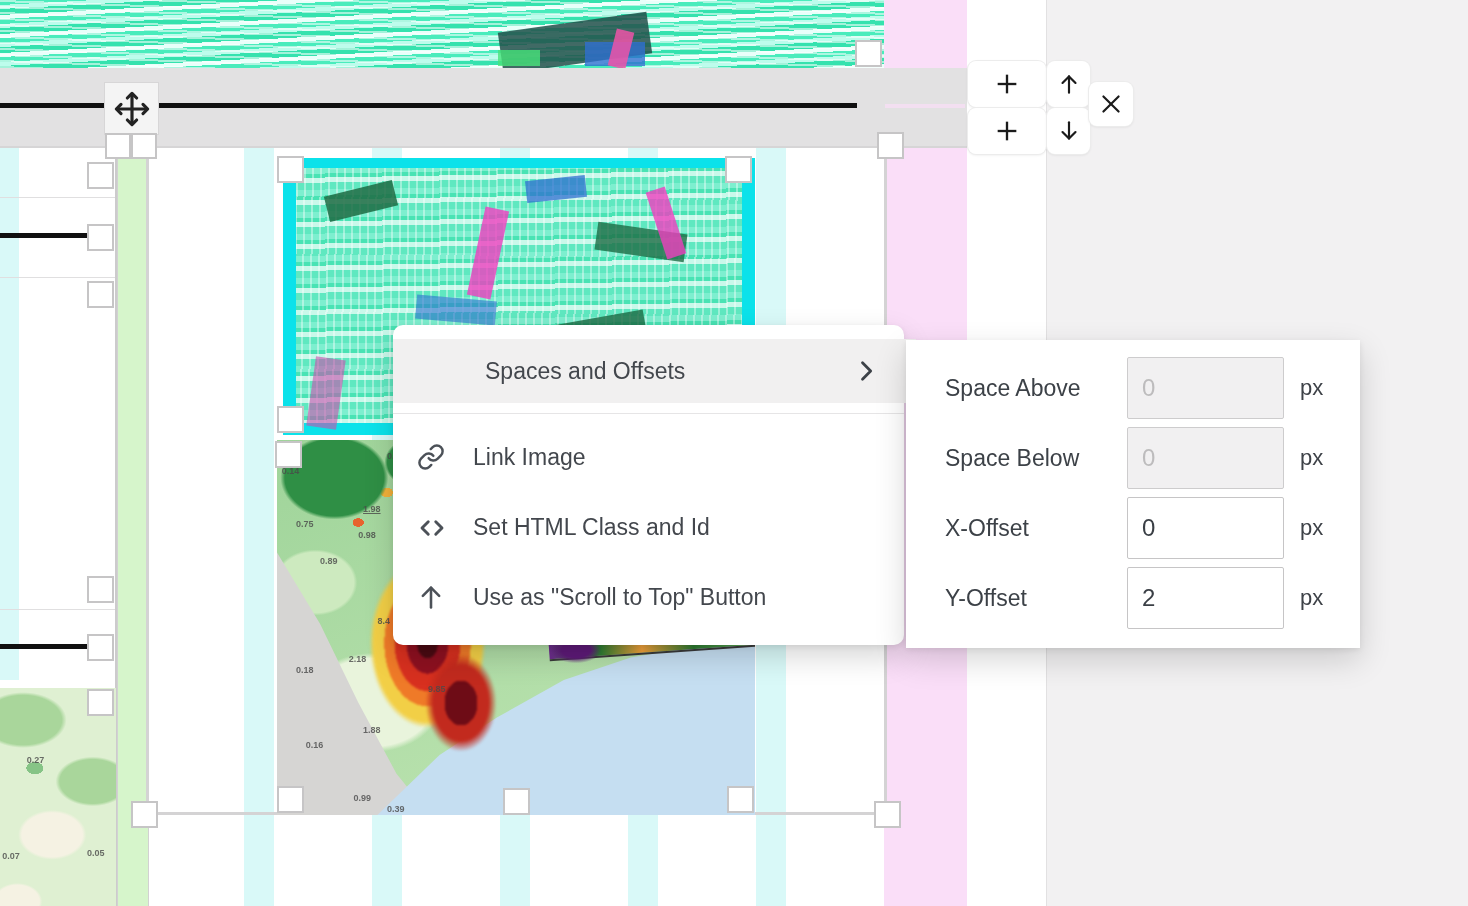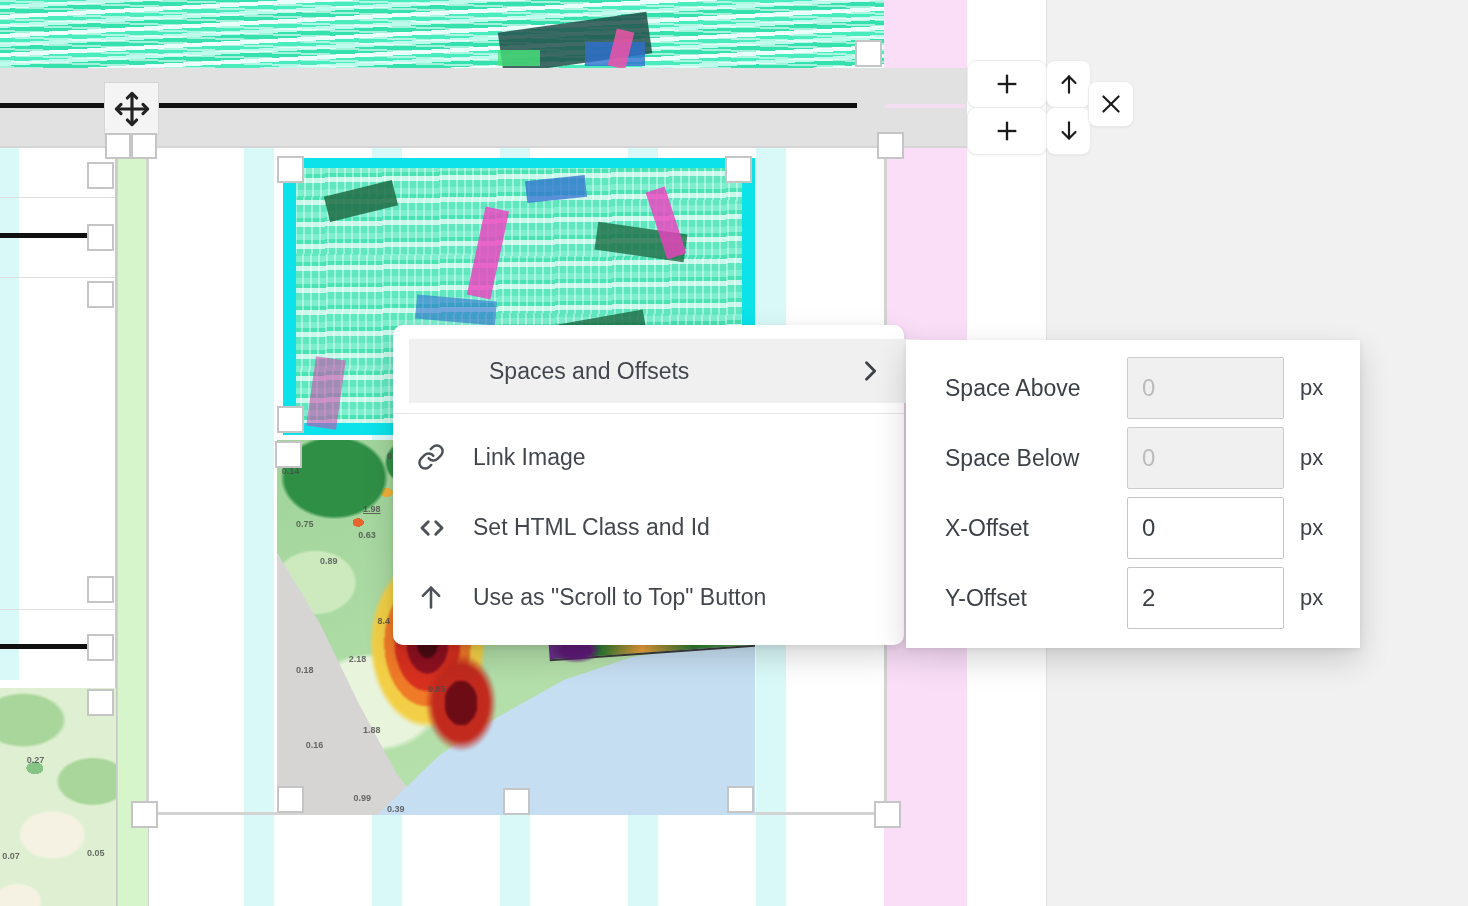--- a/index.html
+++ b/index.html
@@ -79,22 +79,22 @@
       radial-gradient(14px 10px at 30% 30%,#86c486 0 60%,transparent 61%),
       #dff0d2;}
 
   
   .tb-btn{background:#fff;border-radius:8px;display:flex;align-items:center;justify-content:center;
           box-shadow:0 0 0 1px #ececec,0 1px 3px rgba(0,0,0,.10);cursor:pointer;}
 
   
   .menu{left:393px;top:325px;width:511px;height:320px;background:#fff;border-radius:10px;
         box-shadow:0 12px 30px rgba(0,0,0,.16),0 2px 6px rgba(0,0,0,.08);}
-  .menu-row-hl{position:absolute;left:16px;top:14px;width:100%;height:64px;background:#f1f0f0;
-        display:flex;align-items:center;cursor:pointer;}
+  .menu-row-hl{position:absolute;left:0;top:14px;width:100%;height:64px;background:#f1f0f0;
+        display:flex;align-items:center;cursor:pointer;padding-left:12px;}
   .menu-row-hl .lbl{margin-left:80px;font-size:23px;color:#43474d;}
   .menu-row-hl .chev{position:absolute;right:36px;top:18px;}
   .menu-sep{position:absolute;left:0;top:88px;width:100%;height:1px;background:#e6e5e6;}
   .menu-item{position:absolute;left:0;width:100%;height:66px;display:flex;align-items:center;cursor:pointer;}
   .menu-item .mi-icon{position:absolute;left:24px;width:28px;height:28px;}
   .menu-item .lbl{margin-left:80px;font-size:23px;color:#43474d;white-space:nowrap;}
 
   
   .subpanel{left:906px;top:340px;width:454px;height:308px;background:#fff;border-radius:0;
         box-shadow:0 12px 30px rgba(0,0,0,.16),0 2px 6px rgba(0,0,0,.08);}
@@ -167,21 +167,21 @@
     <div class="map-sea"></div>
     <div class="storm-core"></div>
     <div class="storm-core2"></div>
     <div class="coast-strip"></div>
     <div class="storm-purple"></div>
     <div class="map-labels" style="position:absolute;inset:0;">
         <span class="map-num" style="left: 23%; top: 3%;">0.19</span>
         <span class="map-num" style="left: 1%; top: 7%;">0.14</span>
         <span class="map-num" style="left: 4%; top: 21%;">0.75</span>
         <span class="map-num" style="left: 18%; top: 17%; text-decoration: underline;">1.98</span>
-        <span class="map-num" style="left: 17%; top: 24%;">0.63</span>
+        <span class="map-num" style="left: 17%; top: 24%;">0.98</span>
         <span class="map-num" style="left: 9%; top: 31%;">0.89</span>
         <span class="map-num" style="left: 21%; top: 47%;">8.4</span>
         <span class="map-num" style="left: 15%; top: 57%;">2.18</span>
         <span class="map-num" style="left: 4%; top: 60%;">0.18</span>
         <span class="map-num" style="left: 27%; top: 65%; margin-left: 22px;">9.85</span>
         <span class="map-num" style="left: 18%; top: 76%;">1.88</span>
         <span class="map-num" style="left: 6%; top: 80%;">0.16</span>
         <span class="map-num" style="left: 16%; top: 94%;">0.99</span>
         <span class="map-num" style="left: 23%; top: 97%;">0.39</span>
       </div>

